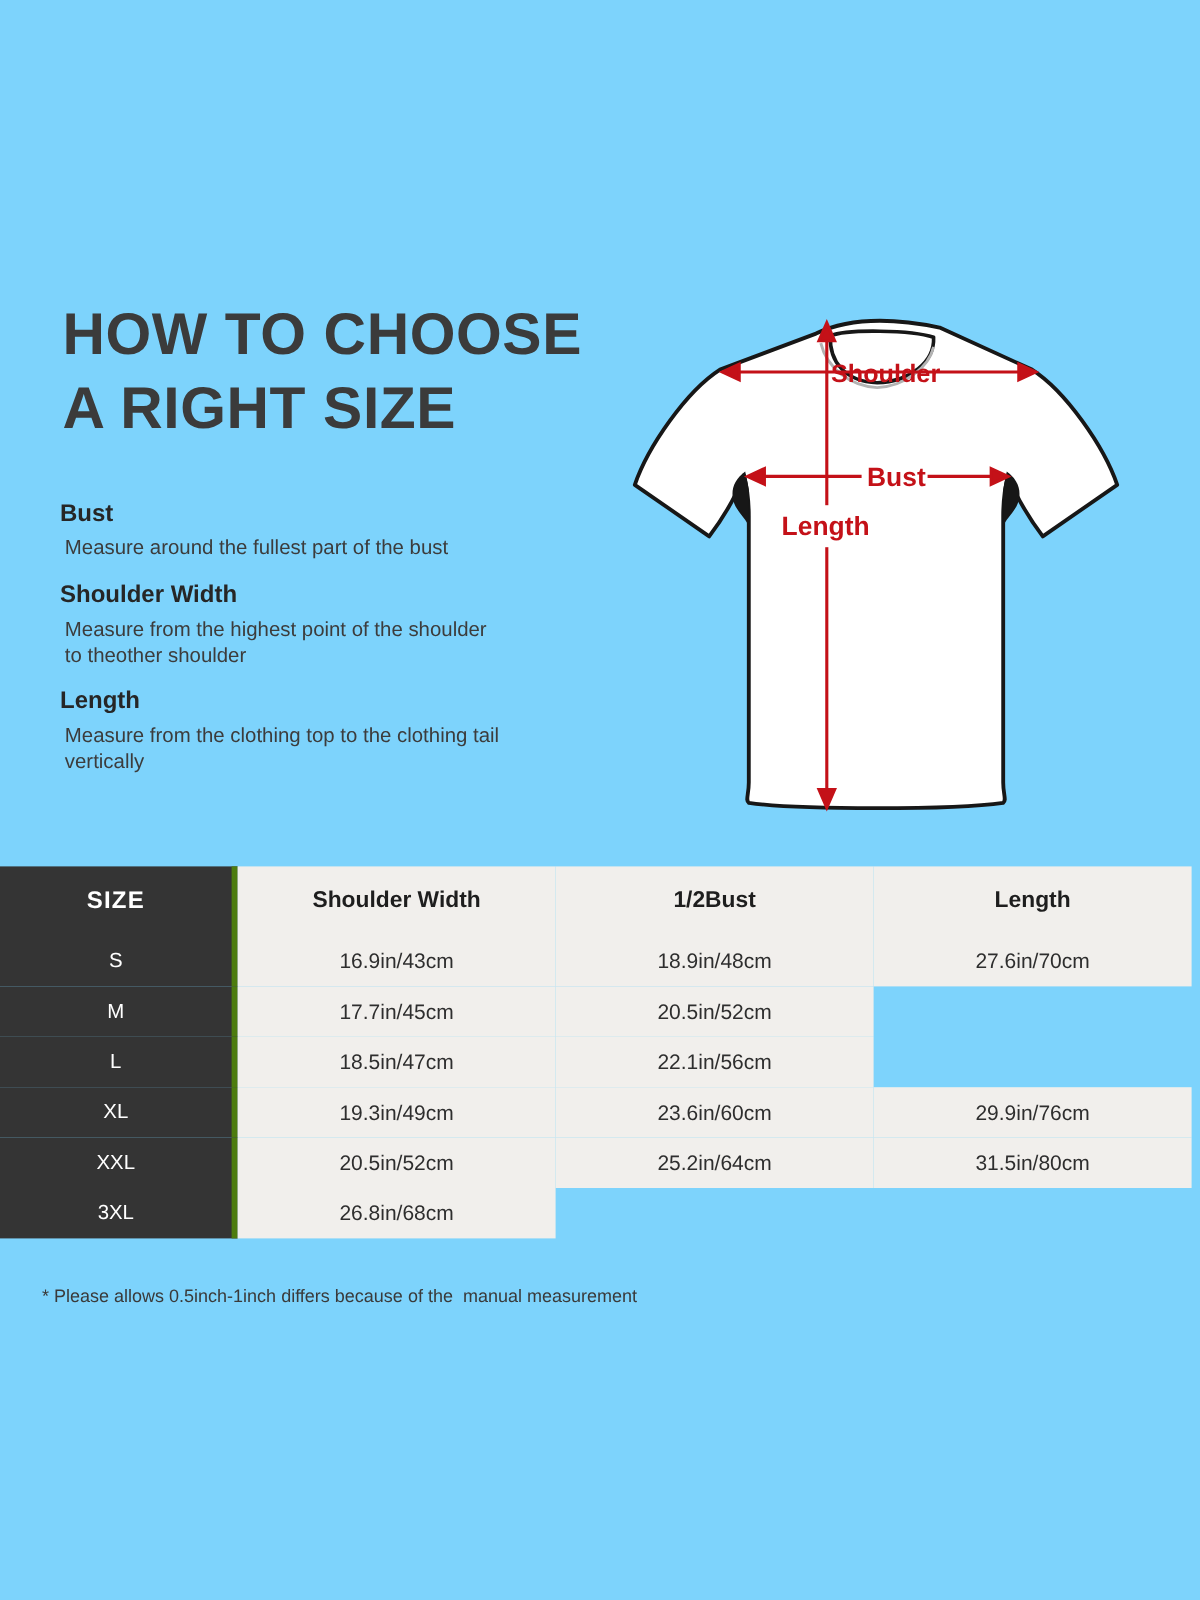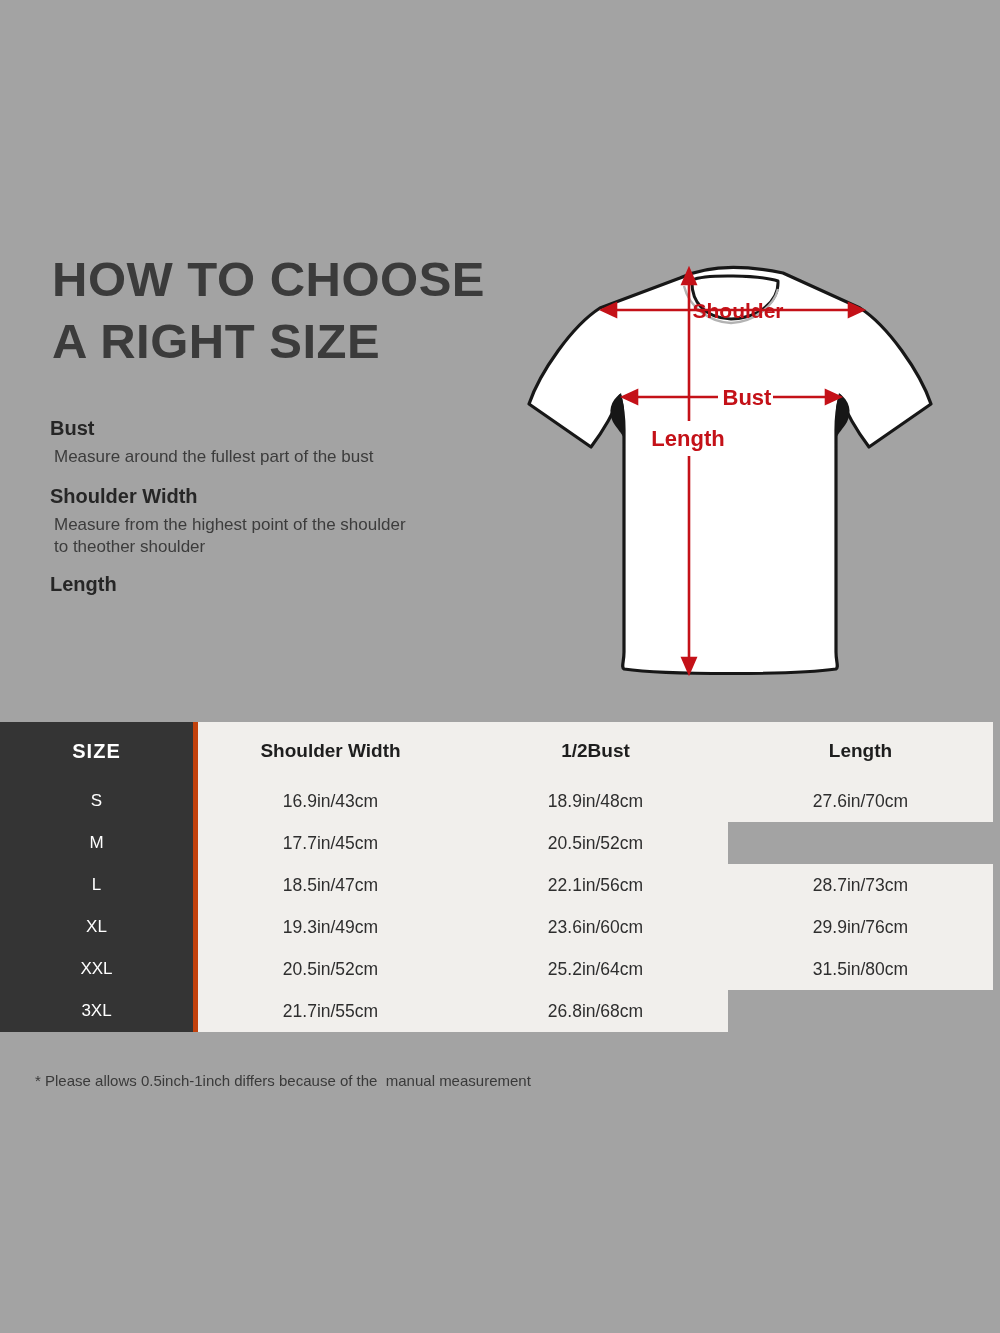--- a/index.html
+++ b/index.html
@@ -1,17 +1,17 @@
 <!DOCTYPE html>
 <html><head>
 <meta charset="utf-8">
 <style>
   html,body{margin:0;padding:0;background:#ffffff;}
   .page{
-    position:relative;width:1000px;height:1333px;background:#a3a3a3;
+    position:relative;width:1000px;height:1333px;background:#7dd3fc;
     font-family:"Liberation Sans",sans-serif;overflow:hidden;
   }
   
   .title{
     position:absolute;left:52px;top:248px;margin:0;
     font-size:49px;line-height:62px;font-weight:bold;
     color:#3b3b3b;letter-spacing:.5px;
   }
   .title span{display:block;}
   
@@ -22,21 +22,21 @@
   .g2{top:485px;width:372px;}
   .g3{top:573px;width:372px;}
   
   .diagram{position:absolute;left:500px;top:240px;}
   
   .size-table{position:absolute;left:0;top:722px;width:993px;}
   .trow{display:grid;grid-template-columns:198px 265px 265px 265px;}
   .cell{display:flex;align-items:center;justify-content:center;}
   .hrow .cell{height:58px;font-weight:bold;font-size:19px;color:#1e1e1e;}
   .drow .cell{height:42px;font-size:17.5px;color:#2e2e2e;}
-  .dark{background:#343434;color:#ffffff !important;border-right:5px solid #c2410c;}
+  .dark{background:#343434;color:#ffffff !important;border-right:5px solid #4d7c0f;}
   .hrow .dark{font-size:20px;letter-spacing:1px;}
   .drow .dark{font-size:17px;}
   .gray{background:#f1efec;}
   
   .footnote{
     position:absolute;left:31px;top:1068px;margin:4px;
     font-size:15px;color:#3a3a3a;white-space:pre-wrap;
   }
 </style>
 </head>
@@ -52,20 +52,21 @@
   <div class="guide-item g1">
     <h3>Bust</h3>
     <p>Measure around the fullest part of the bust</p>
   </div>
   <div class="guide-item g2">
     <h3>Shoulder Width</h3>
     <p>Measure from the highest point of the shoulder to theother shoulder</p>
   </div>
   <div class="guide-item g3">
     <h3>Length</h3>
+    <p>Measure from the clothing top to the clothing tail vertically</p>
   </div>
 
   <svg class="diagram" width="460" height="460" viewBox="0 0 460 460">
 
     <g fill="#ffffff" stroke="#171717" stroke-width="3.2" stroke-linejoin="round" stroke-linecap="round">
       <path d="
         M 180,38 L 100,68
         C 72,86 40,132 29,164
         L 91,207
         C 103,191 114,172 120,156
@@ -127,37 +128,35 @@
         </div>
         <div class="trow drow">
           <div class="cell dark">M</div>
           <div class="cell gray">17.7in/45cm</div>
           <div class="cell gray">20.5in/52cm</div>
         </div>
         <div class="trow drow">
           <div class="cell dark">L</div>
           <div class="cell gray">18.5in/47cm</div>
           <div class="cell gray">22.1in/56cm</div>
-          <div class="cell gray">28.7in/73cm</div>
         </div>
         <div class="trow drow">
           <div class="cell dark">XL</div>
           <div class="cell gray">19.3in/49cm</div>
           <div class="cell gray">23.6in/60cm</div>
           <div class="cell gray">29.9in/76cm</div>
         </div>
         <div class="trow drow">
           <div class="cell dark">XXL</div>
           <div class="cell gray">20.5in/52cm</div>
           <div class="cell gray">25.2in/64cm</div>
           <div class="cell gray">31.5in/80cm</div>
         </div>
         <div class="trow drow">
           <div class="cell dark">3XL</div>
-          <div class="cell gray">21.7in/55cm</div>
           <div class="cell gray">26.8in/68cm</div>
         </div>
       </div>
   </div>
 
   <p class="footnote">* Please allows 0.5inch-1inch differs because of the  manual measurement</p>
 
 </div>
 
 </body></html>

